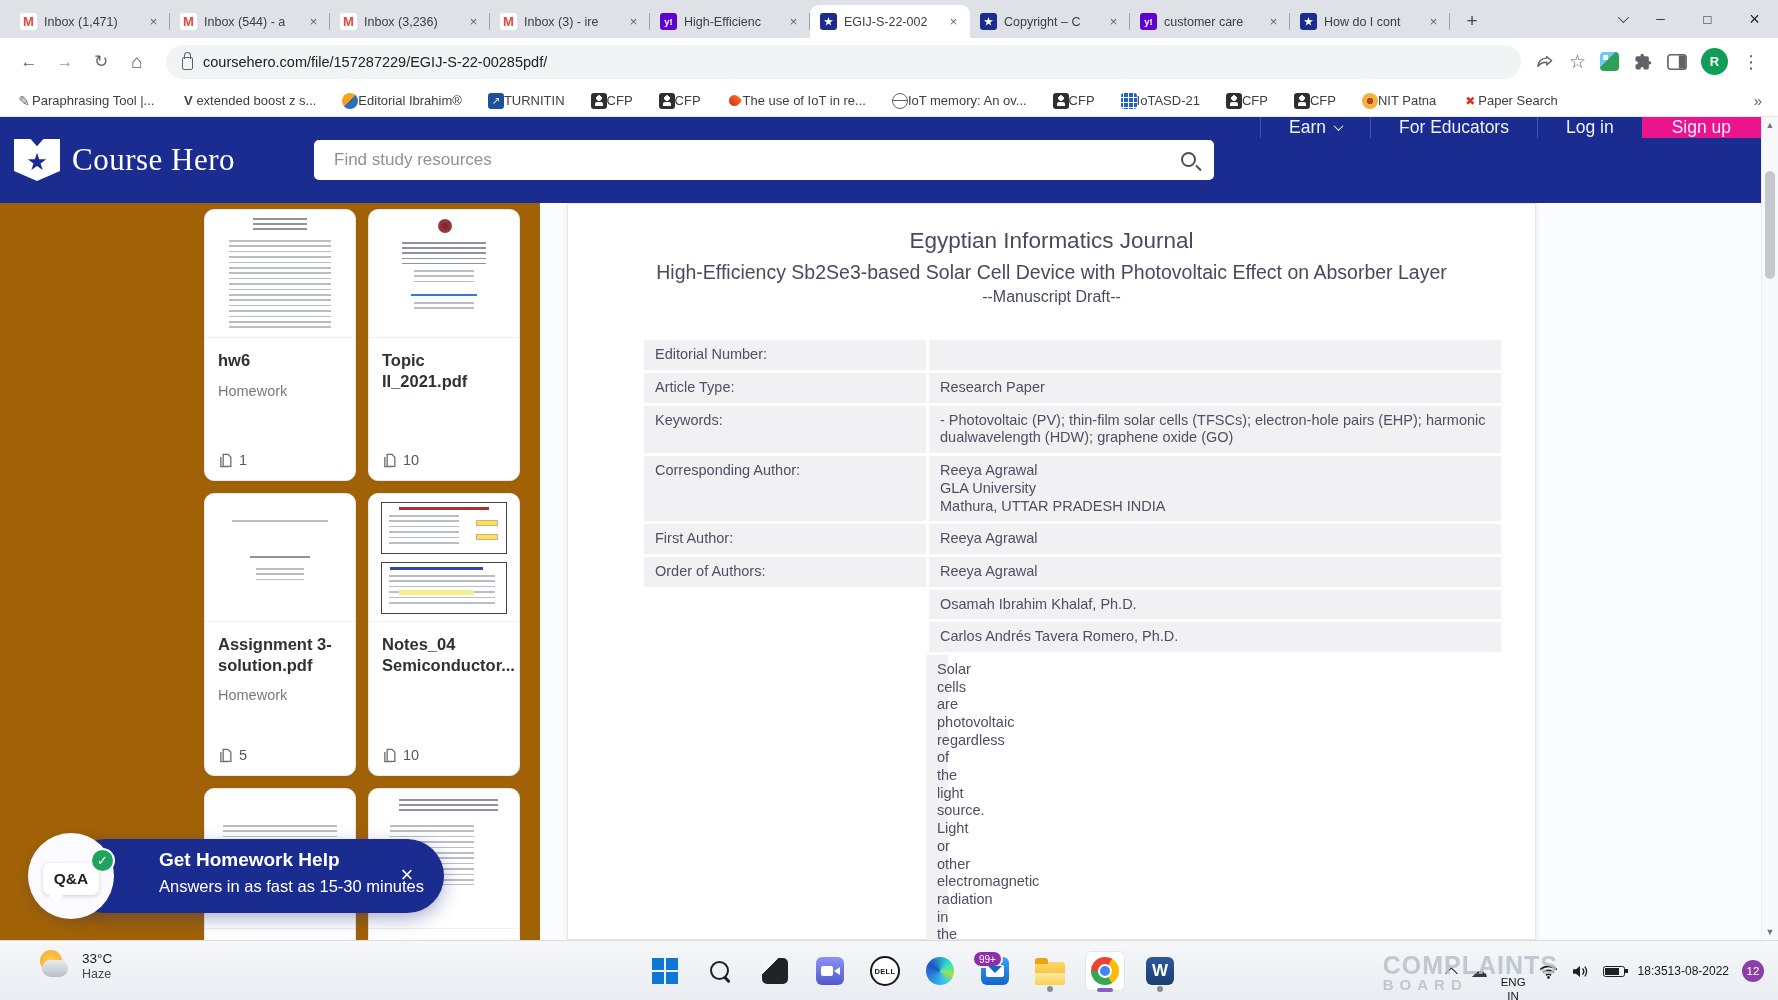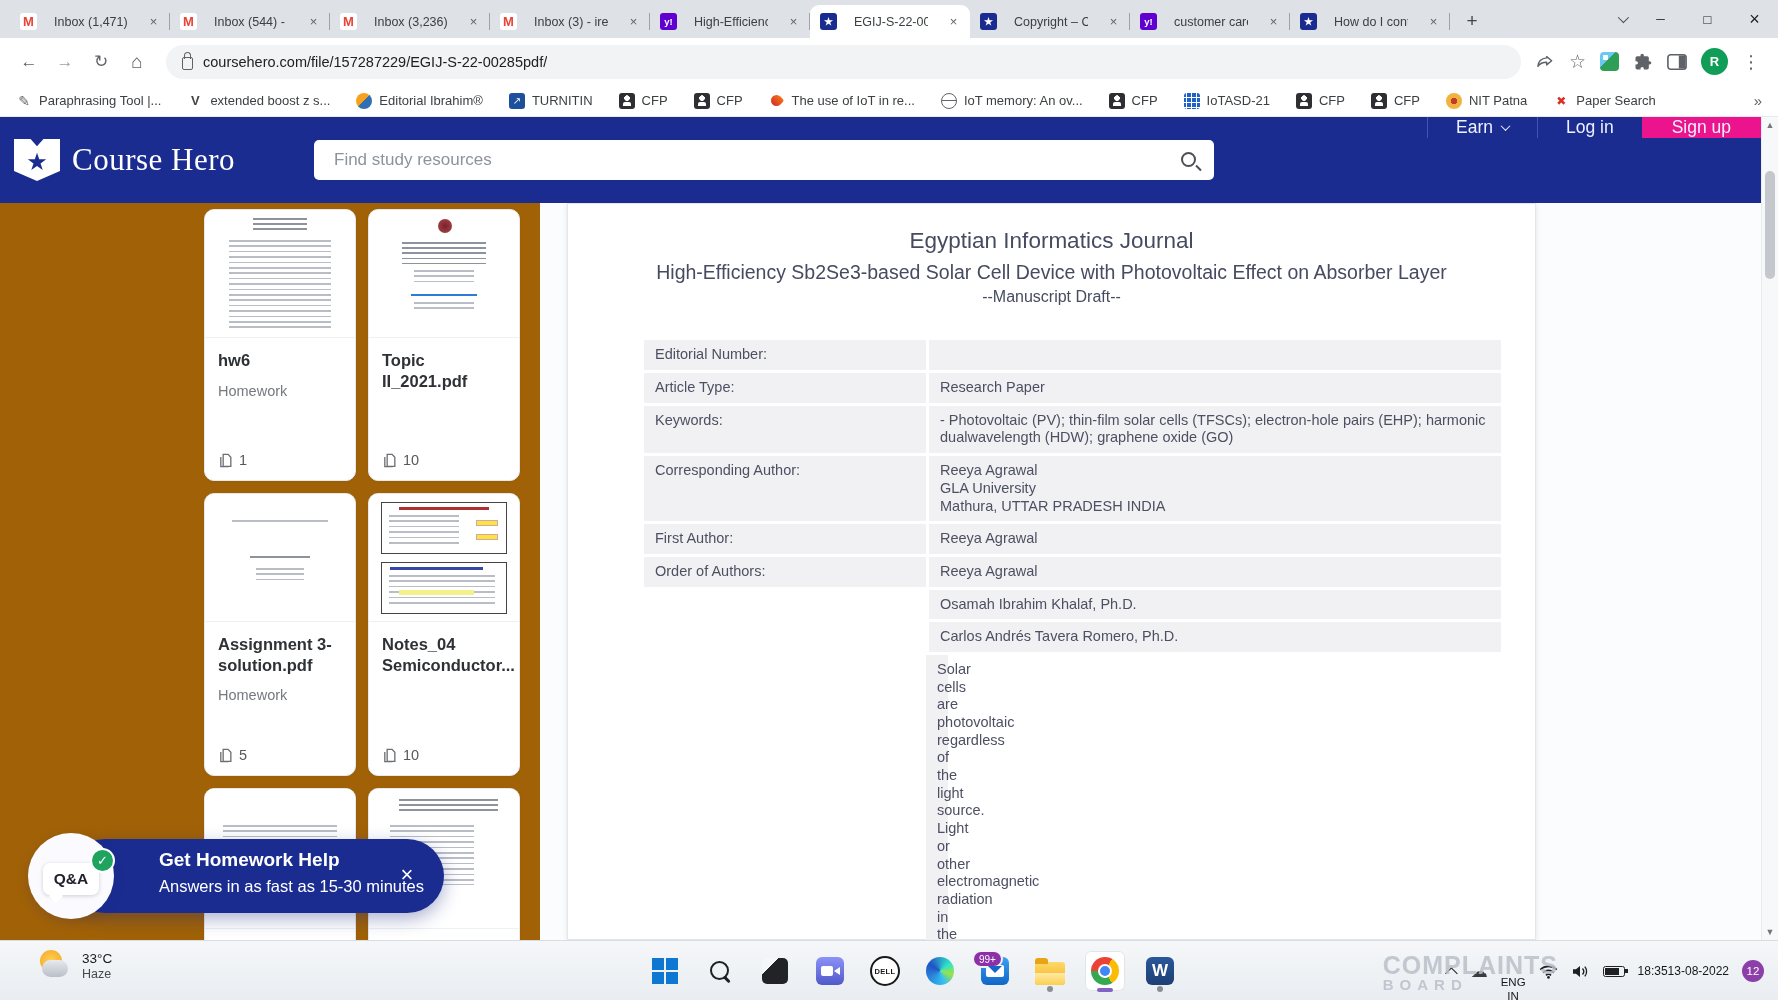--- a/index.html
+++ b/index.html
@@ -2,21 +2,21 @@
 <html><head>
 <meta charset="utf-8">
 <style>
   * { margin:0; padding:0; box-sizing:border-box; }
   html,body { width:1778px; height:1000px; }
   body { font-family:"Liberation Sans", sans-serif; background:#fff; overflow:hidden; }
   .screen { position:relative; width:1778px; height:1000px; overflow:hidden; background:#fff; }
 
   
   .tabbar { position:absolute; left:0; top:0; width:100%; height:38px; background:#dee1e6; display:flex; align-items:flex-end; padding-left:10px; }
-  .tab { position:relative; width:160px; height:33px; display:flex; align-items:center; gap:17px; padding:0 8px 0 10px; border-radius:9px 9px 0 0; flex:none; }
+  .tab { position:relative; width:160px; height:33px; display:flex; align-items:center; gap:7px; padding:0 8px 0 10px; border-radius:9px 9px 0 0; flex:none; }
   .tab:not(.active)::after { content:""; position:absolute; right:0; top:8px; bottom:8px; width:1px; background:#9fa3a9; }
   .tab.active { background:#fff; }
   .tab.active::after { display:none; }
   .tab-title { flex:1; font-size:12.5px; color:#3c4043; white-space:nowrap; overflow:hidden; }
   .tab-close { width:17px; height:17px; border-radius:50%; display:flex; align-items:center; justify-content:center; color:#5f6368; font-size:13px; flex:none; }
   .tab-close::before { content:"×"; }
   .fav { width:17px; height:17px; flex:none; border-radius:3px; display:flex; align-items:center; justify-content:center; font-size:11px; font-weight:bold; }
   .fav-gmail { background:#fff; position:relative; }
   .fav-gmail::before { content:"M"; color:#ea4335; font-size:13px; font-weight:bold; font-family:"Liberation Sans",sans-serif; }
   .fav-yahoo { background:#5f01d1; color:#fff; }
@@ -46,21 +46,21 @@
   .url-text { font-size:14.5px; color:#202124; white-space:nowrap; overflow:hidden; }
   .tb-right { display:flex; align-items:center; gap:14px; padding-right:4px; }
   .star-ic::before { content:"☆"; font-size:19px; color:#5f6368; }
   .ext-tile { width:19px; height:19px; border-radius:4px; background:linear-gradient(135deg,#69c9f2 0 40%,#2f9e57 40%); position:relative; }
   .ext-tile::before { content:""; position:absolute; left:3px; top:3px; width:5px; height:5px; background:#fff; border-radius:1px; }
   .avatar { width:27px; height:27px; border-radius:50%; background:#0f9d58; color:#fff; font-size:13px; font-weight:bold; display:flex; align-items:center; justify-content:center; }
   .kebab::before { content:"⋮"; font-size:18px; color:#5f6368; }
 
   
   .bookmarks { position:absolute; left:0; top:85px; width:100%; height:32px; background:#fff; border-bottom:1px solid #e7e9eb; display:flex; align-items:center; padding:0 16px; gap:26px; }
-  .bm { display:flex; align-items:center; gap:7px; flex:none; }
+  .bm { display:flex; align-items:center; flex:none; }
   .bm-label { font-size:13px; color:#3c4043; white-space:nowrap; }
   .bmi { width:16px; height:16px; flex:none; border-radius:3px; display:flex; align-items:center; justify-content:center; }
   .bmi-pen::before { content:"✎"; color:#5f6368; font-size:14px; }
   .bmi-v::before { content:"V"; color:#444; font-size:13px; font-weight:bold; }
   .bmi-em { background:linear-gradient(135deg,#f6a21d 0 50%,#2f6fb3 50%); border-radius:50%; }
   .bmi-turnitin { background:#1d4f9c; }
   .bmi-turnitin::before { content:"↗"; color:#fff; font-size:10px; }
   .bmi-cfp { background:#2f2f33; background-image:radial-gradient(circle at 50% 32%, #fff 0 2.6px, rgba(0,0,0,0) 3px); position:relative; }
   .bmi-cfp::before { content:""; position:absolute; left:4px; bottom:2.5px; width:8px; height:4px; background:#fff; border-radius:2px 2px 0 0; }
   .bmi-flame { background:transparent; }
@@ -346,20 +346,23 @@
     <div class="ch-searchwrap">
       <input class="ch-search" type="text" placeholder="Find study resources" style="">
       <span class="mag"></span>
     </div>
     <div class="ch-nav">
       <div class="ch-nav-item">
           <span>Earn</span>
           <span class="earn-chev"></span>
         </div>
       <div class="ch-nav-item">
+          <span>For Educators</span>
+        </div>
+      <div class="ch-nav-item">
           <span>Log in</span>
         </div>
       <div class="ch-nav-item signup">
           <span>Sign up</span>
         </div>
     </div>
   </div>
 
   <div class="content">
 

